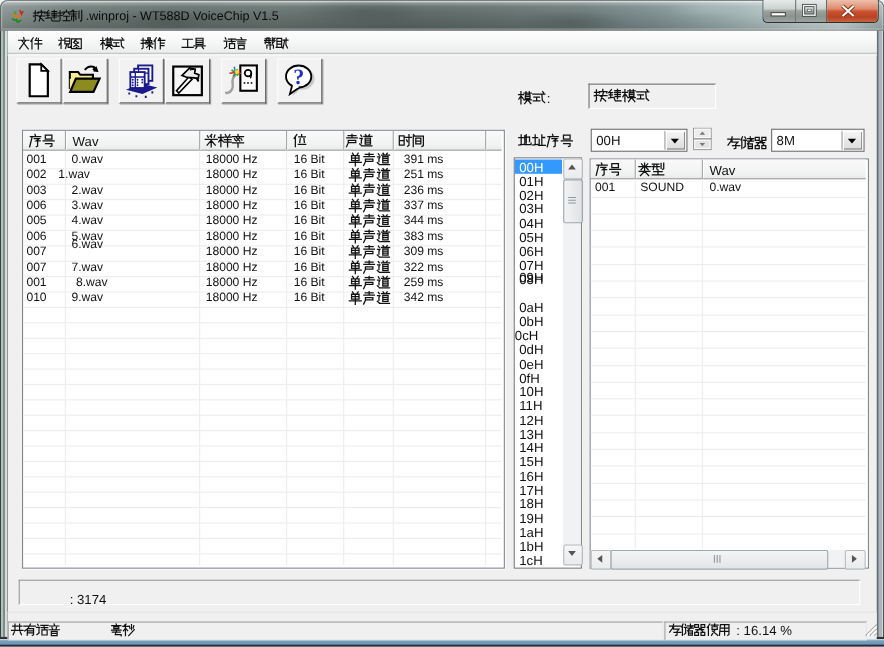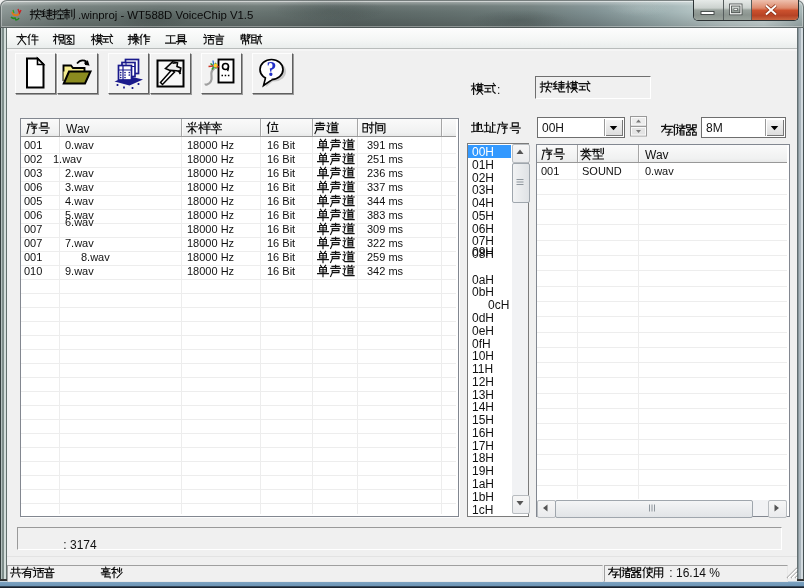--- a/index.html
+++ b/index.html
@@ -326,21 +326,21 @@
     <div class="a t11" style="left:44px;top:119px">7.wav</div>
     <div class="a t11" style="left:166px;top:119px">18000 Hz</div>
     <div class="a t11" style="left:246px;top:119px">16 Bit</div>
     <div class="a" style="left:296px;top:117.8px"><svg width="37.2" height="12" viewBox="0 0 37.2 12" style="overflow:visible;vertical-align:top" fill="none" stroke="#111" stroke-width="1.15" stroke-linecap="square">
         <use href="#g35" x="0"></use>
         <use href="#g29" x="12.6"></use>
         <use href="#g30" x="25.2"></use>
       </svg></div>
     <div class="a t11" style="left:346px;top:119px">322 ms</div>
     <div class="a t11" style="left:3px;top:133px">001</div>
-    <div class="a t11" style="left:60px;top:133px">8.wav</div>
+    <div class="a t11" style="left:48px;top:133px">8.wav</div>
     <div class="a t11" style="left:166px;top:133px">18000 Hz</div>
     <div class="a t11" style="left:246px;top:133px">16 Bit</div>
     <div class="a" style="left:296px;top:131.8px"><svg width="37.2" height="12" viewBox="0 0 37.2 12" style="overflow:visible;vertical-align:top" fill="none" stroke="#111" stroke-width="1.15" stroke-linecap="square">
         <use href="#g35" x="0"></use>
         <use href="#g29" x="12.6"></use>
         <use href="#g30" x="25.2"></use>
       </svg></div>
     <div class="a t11" style="left:346px;top:133px">259 ms</div>
     <div class="a t11" style="left:3px;top:147px">010</div>
     <div class="a t11" style="left:44px;top:147px">9.wav</div>
@@ -409,21 +409,21 @@
       <div class="a t12" style="left:4px;top:27.54px">02H</div>
       <div class="a t12" style="left:4px;top:40.31px">03H</div>
       <div class="a t12" style="left:4px;top:53.08px">04H</div>
       <div class="a t12" style="left:4px;top:65.85px">05H</div>
       <div class="a t12" style="left:4px;top:78.62px">06H</div>
       <div class="a t12" style="left:4px;top:91.39px">07H</div>
       <div class="a t12" style="left:4px;top:104.16px">08H</div>
       <div class="a t12" style="left:4px;top:102px">09H</div>
       <div class="a t12" style="left:4px;top:129.7px">0aH</div>
       <div class="a t12" style="left:4px;top:142.47px">0bH</div>
-      <div class="a t12" style="left:20px;top:155.24px">0cH</div>
+      <div class="a t12" style="left:0;top:155.24px">0cH</div>
       <div class="a t12" style="left:4px;top:168.01px">0dH</div>
       <div class="a t12" style="left:4px;top:180.78px">0eH</div>
       <div class="a t12" style="left:4px;top:193.55px">0fH</div>
       <div class="a t12" style="left:4px;top:206.32px">10H</div>
       <div class="a t12" style="left:4px;top:219.09px">11H</div>
       <div class="a t12" style="left:4px;top:231.86px">12H</div>
       <div class="a t12" style="left:4px;top:244.63px">13H</div>
       <div class="a t12" style="left:4px;top:257.4px">14H</div>
       <div class="a t12" style="left:4px;top:270.17px">15H</div>
       <div class="a t12" style="left:4px;top:282.94px">16H</div>

